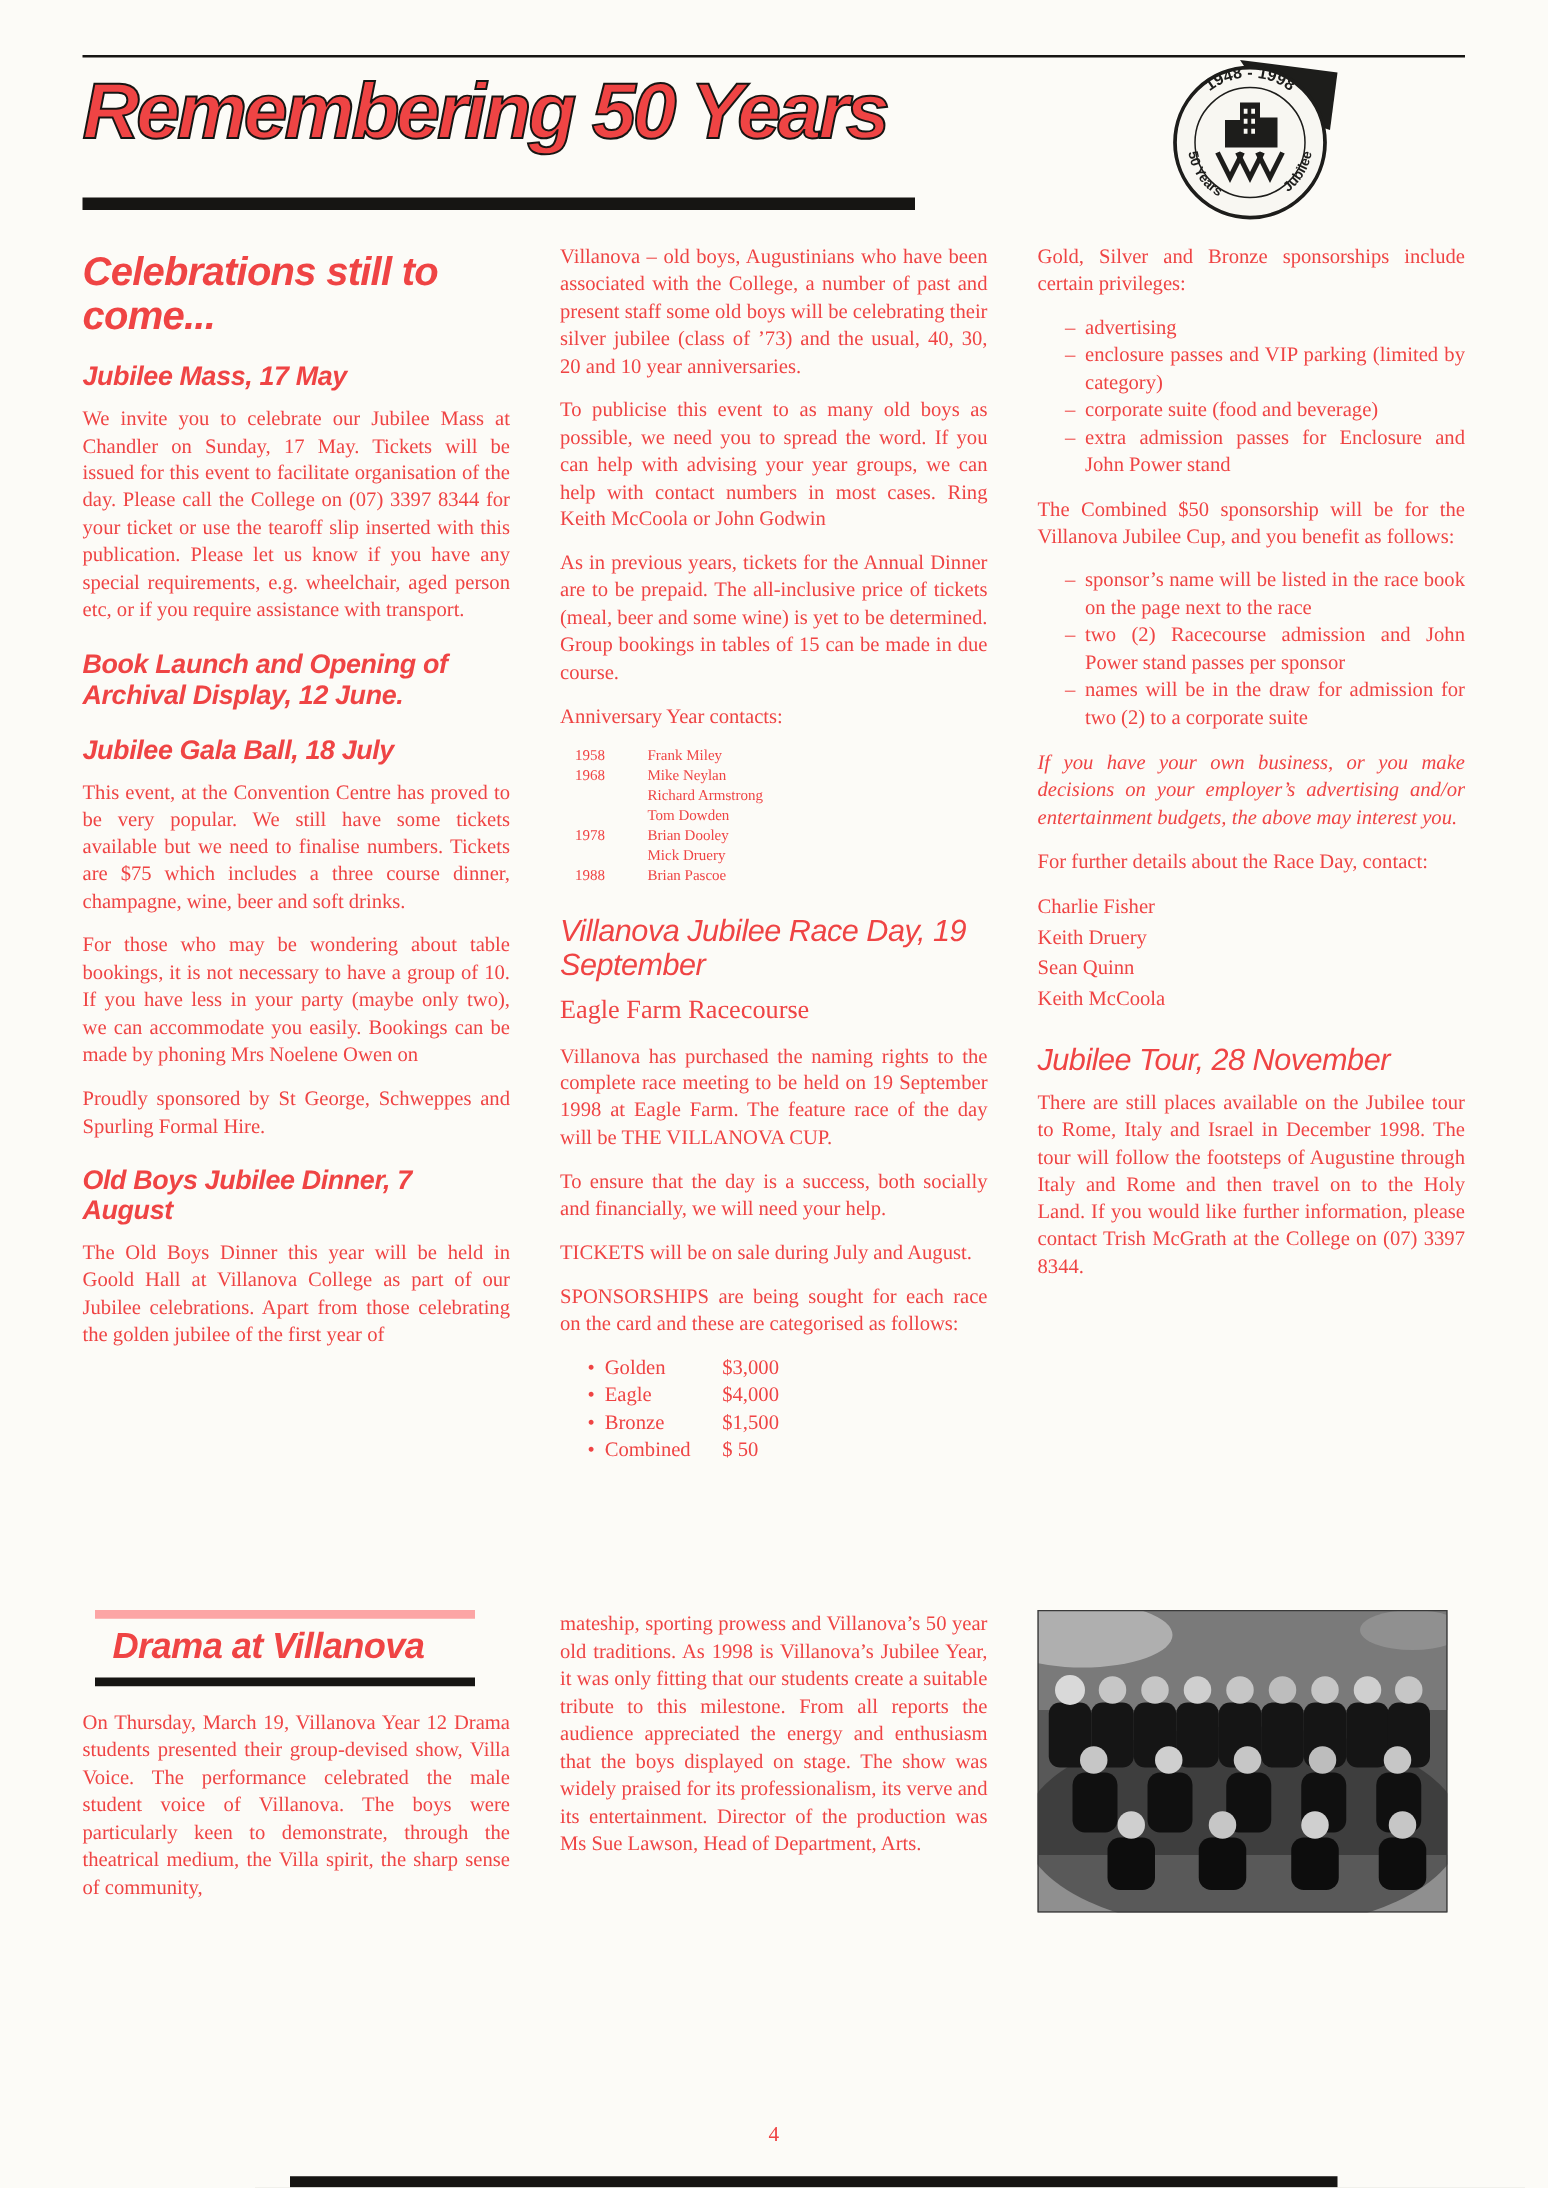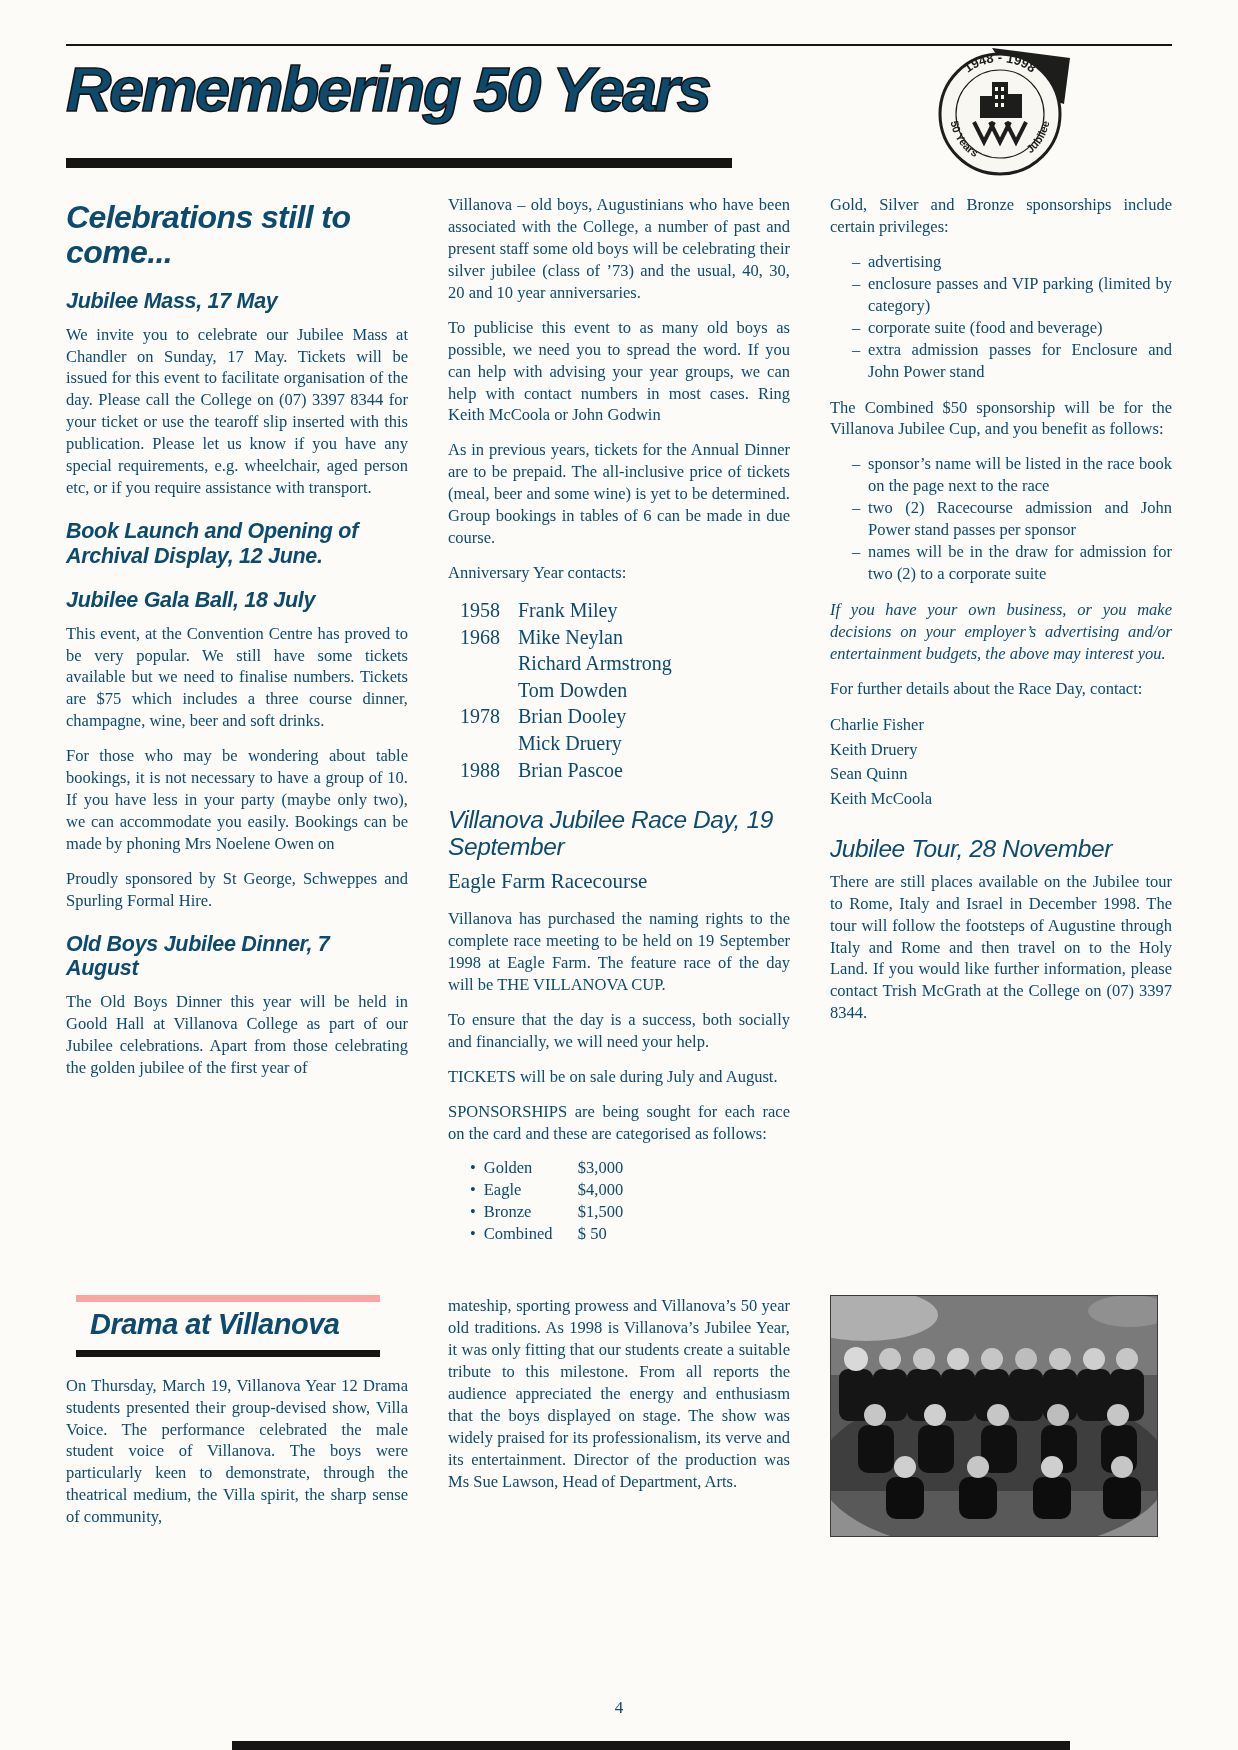--- a/index.html
+++ b/index.html
@@ -1,20 +1,20 @@
 <!DOCTYPE html>
 <html><head>
 <meta charset="utf-8">
 <title>Remembering 50 Years</title>
 <style>
   * { margin:0; padding:0; box-sizing:border-box; }
   html, body { background:#e9e7e1; }
   .page {
     width:1238px; height:1750px; margin:0 auto; position:relative;
-    background:#fcfbf7; color:#0c4a6e; overflow:hidden;
+    background:#fcfbf7; color:#ef4444; overflow:hidden;
   }
   .rule-thin { height:2px; background:#161513; margin:44px 66px 0; }
   .masthead { position:relative; margin:2px 66px 0; height:106px; }
   .main-title {
     font-family:"Liberation Sans", sans-serif; font-style:italic; font-weight:700;
     font-size:63px; letter-spacing:-2.5px; line-height:1.05; padding-top:8px;
     -webkit-text-stroke:1.6px #161513;
   }
   .logo { position:absolute; top:-2px; right:100px; width:136px; height:132px; }
   .logo-text { font-family:"Liberation Sans", sans-serif; font-weight:bold; fill:#1d1d1b; }
@@ -38,21 +38,21 @@
   }
   .h-lg {
     font-family:"Liberation Sans", sans-serif; font-style:italic; font-weight:400;
     font-size:24.5px; line-height:1.1; letter-spacing:-0.4px; margin:24px 0 8px;
   }
   .narrow { max-width:300px; }
   .gap-after { margin-bottom:58px; }
   .gap-after-sm { margin-bottom:44px; }
   .venue { font-family:"Liberation Serif", serif; font-size:21px; margin:0 0 14px; }
   .contacts-label { margin-bottom:10px; }
-  .contacts { font-family:"Liberation Serif", serif; font-size:20px; line-height:1.33; margin:0 0 14px 12px; }
+  .contacts { font-family:"Liberation Serif", serif; font-size:12px; line-height:1.33; margin:0 0 14px 12px; }
   .contact-row { display:flex; }
   .contact-year { width:58px; flex:none; }
   .tier-list { font-family:"Liberation Serif", serif; font-size:16.5px; line-height:1.33; margin:2px 0 12px 22px; }
   .tier-row { display:flex; }
   .tier-row::before { content:"\2022"; margin-right:8px; }
   .tier-name { width:94px; }
   .dash-list { font-family:"Liberation Serif", serif; font-size:16.5px; line-height:1.33; margin:0 0 14px 22px; }
   .dash-item { position:relative; padding-left:16px; text-align:justify; }
   .dash-item::before { content:"\2013"; position:absolute; left:0; }
   .note { font-style:italic; }
@@ -135,21 +135,21 @@
       <p class="body gap-after">For those who may be wondering about table bookings, it is not necessary to have a group of 10. If you have less in your party (maybe only two), we can accommodate you easily. Bookings can be made by phoning Mrs Noelene Owen on</p>
       <p class="body">Proudly sponsored by St George, Schweppes and Spurling Formal Hire.</p>
 
       <h3 class="h-md narrow">Old Boys Jubilee Dinner, 7 August</h3>
       <p class="body">The Old Boys Dinner this year will be held in Goold Hall at Villanova College as part of our Jubilee celebrations. Apart from those celebrating the golden jubilee of the first year of</p>
     </section>
 
     <section class="col">
       <p class="body">Villanova – old boys, Augustinians who have been associated with the College, a number of past and present staff some old boys will be celebrating their silver jubilee (class of ’73) and the usual, 40, 30, 20 and 10 year anniversaries.</p>
       <p class="body gap-after-sm">To publicise this event to as many old boys as possible, we need you to spread the word. If you can help with advising your year groups, we can help with contact numbers in most cases. Ring Keith McCoola or John Godwin</p>
-      <p class="body">As in previous years, tickets for the Annual Dinner are to be prepaid. The all-inclusive price of tickets (meal, beer and some wine) is yet to be determined. Group bookings in tables of 6 can be made in due course.</p>
+      <p class="body">As in previous years, tickets for the Annual Dinner are to be prepaid. The all-inclusive price of tickets (meal, beer and some wine) is yet to be determined. Group bookings in tables of 15 can be made in due course.</p>
 
       <p class="body contacts-label">Anniversary Year contacts:</p>
       <div class="contacts">
         <div class="contact-row">
           <span class="contact-year">1958</span>
           <span class="contact-name">Frank Miley</span>
         </div>
         <div class="contact-row">
           <span class="contact-year">1968</span>
           <span class="contact-name">Mike Neylan</span>

